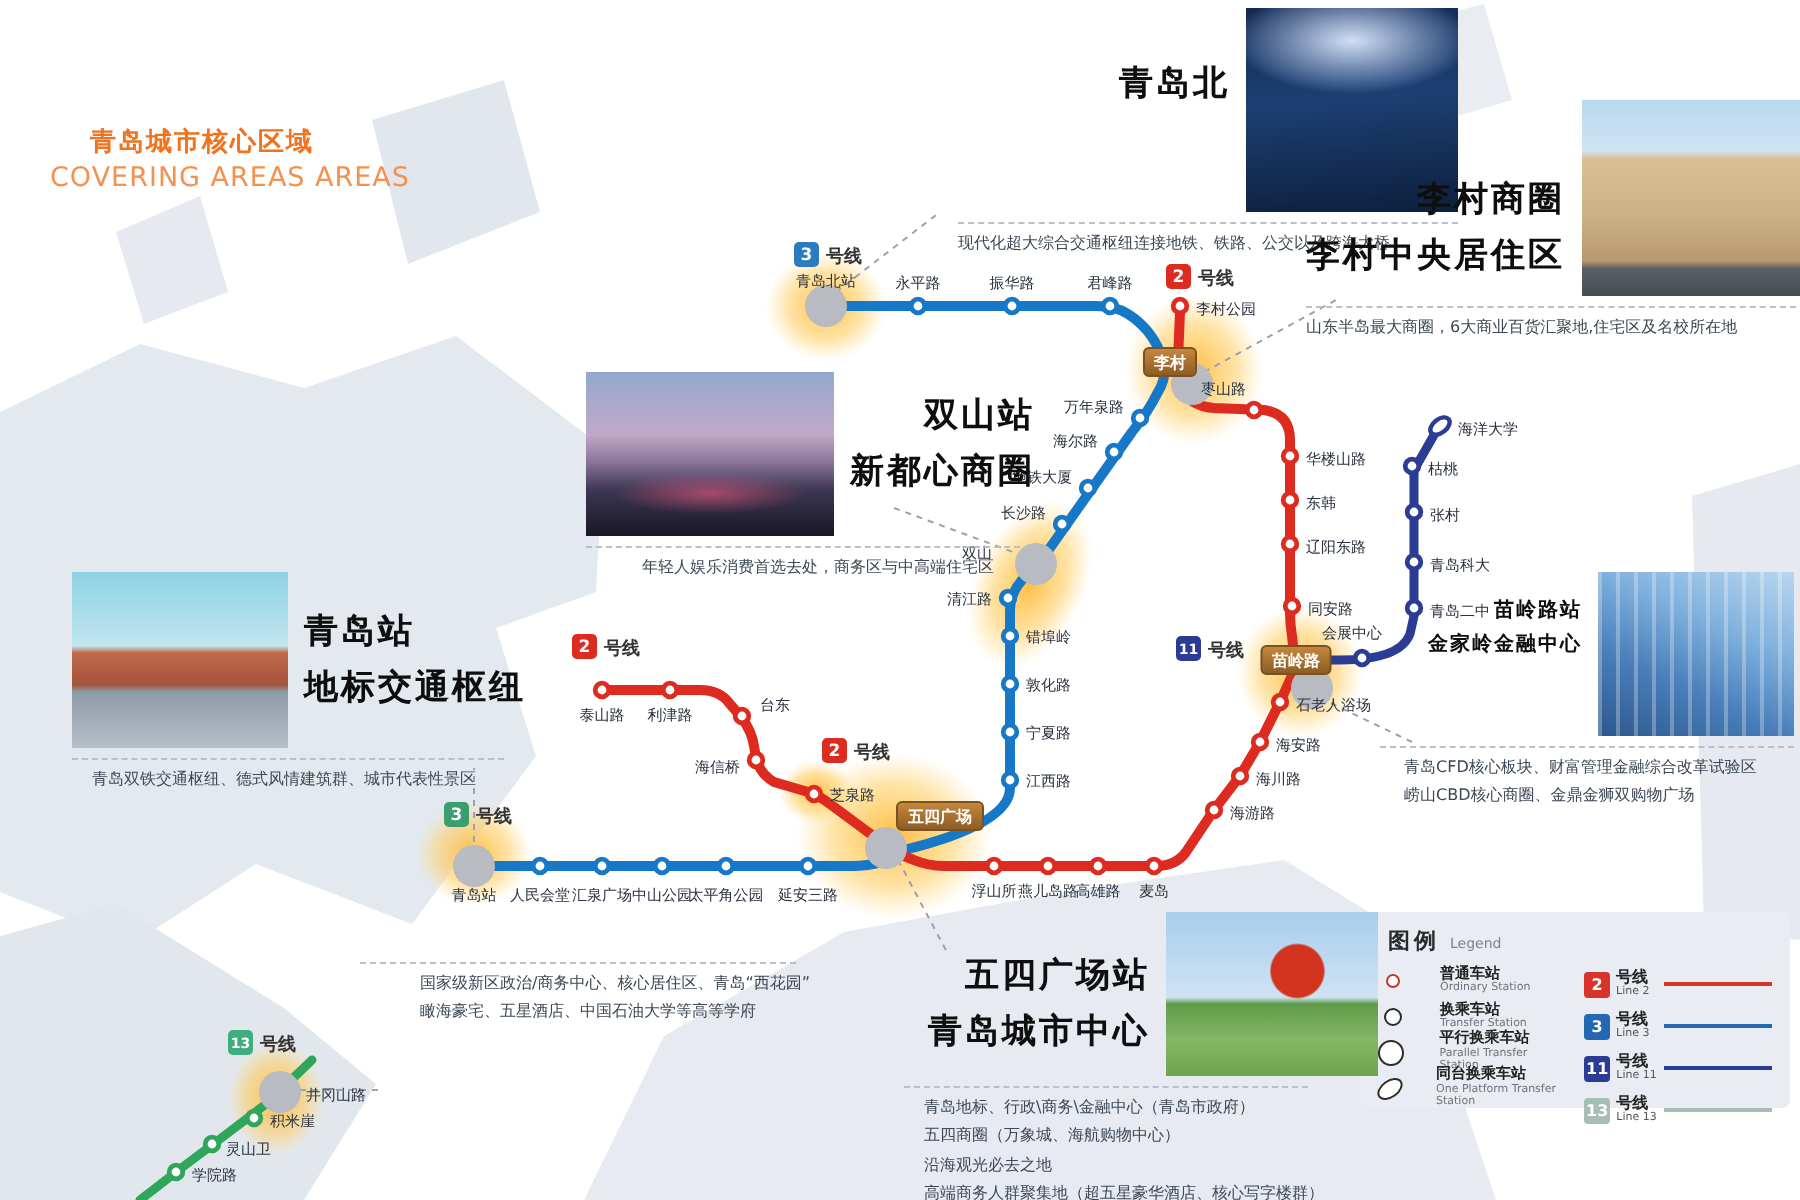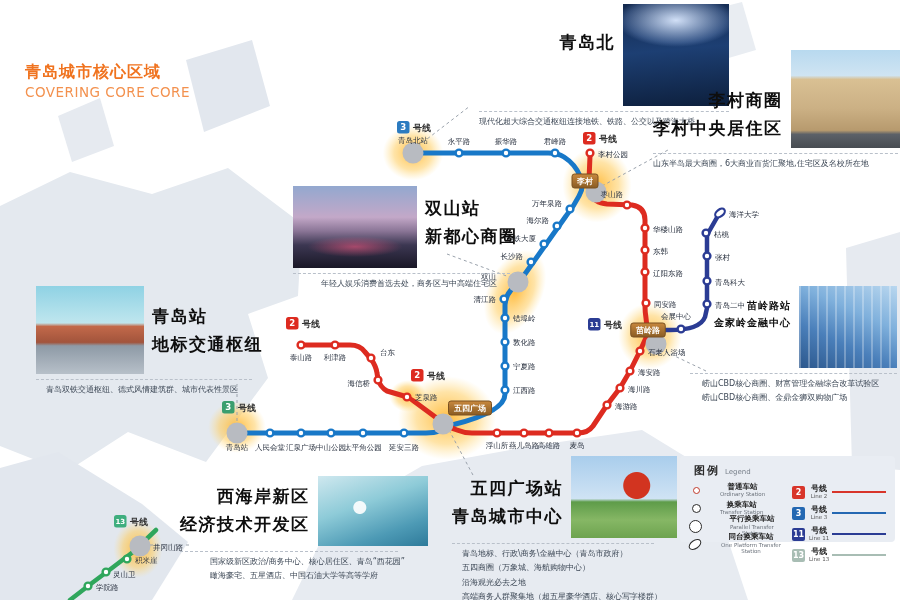--- a/index.html
+++ b/index.html
@@ -1,21 +1,21 @@
 <!DOCTYPE html>
 <html><head>
 <meta charset="utf-8">
 <style>
   html,body{margin:0;padding:0;background:#fff;}
   .stage{position:relative;width:900px;height:600px;background:#fff;overflow:hidden;
          font-family:"DejaVu Sans","Liberation Sans",sans-serif;}
   .stage svg.map{position:absolute;left:0;top:0;}
   
   .page-title{position:absolute;left:25px;top:62px;z-index:5;}
-  .page-title .zh{font-size:16px;font-weight:bold;color:#f0731f;letter-spacing:1px;}
+  .page-title .zh{font-size:13px;font-weight:bold;color:#f0731f;letter-spacing:1px;margin-left:20px;}
   .page-title .en{font-size:13.5px;color:#f3914e;letter-spacing:.5px;margin-top:1px;}
   
   .callout{position:absolute;z-index:4;}
   .co-row{display:flex;gap:8px;}
   .co-titles{flex:1;}
   .t-right{text-align:right;}
   .t-left{text-align:left;}
   .co-t{font-size:17px;font-weight:bold;color:#0e0e0e;letter-spacing:1.5px;line-height:1.65;white-space:nowrap;}
   .co-t-sm .co-t{font-size:10px;letter-spacing:1px;}
   .co-div{border-top:1px dashed #b9c0ca;margin:5px 0 3px;}
@@ -33,28 +33,28 @@
     repeating-linear-gradient(90deg, rgba(255,255,255,.28) 0 2px, rgba(255,255,255,0) 2px 9px),
     linear-gradient(205deg,#b9d7ef 0%,#7fb0dc 35%,#4a7fba 65%,#2c578c 100%);}
   #ph-xha{width:110px;height:70px;background:
     radial-gradient(circle at 38% 45%, rgba(255,255,255,.9) 0 6px, rgba(255,255,255,0) 7px),
     linear-gradient(160deg,#cfe8ef 0%,#8ecbd8 40%,#4d9ab5 75%,#2e7a9a 100%);}
   #ph-wusi{width:106px;height:82px;background:
     radial-gradient(circle at 62% 36%, #d23420 0 13px, rgba(210,52,32,0) 14px),
     linear-gradient(180deg,#a9cdec 0%,#cfe3f4 52%,#5e9c49 56%,#86b765 78%,#6da34f 100%);}
   #co-qdb{left:452px;top:4px;width:250px;margin-left:27px;}   #co-qdb .co-titles{padding-top:24px;}
   #co-licun{left:653px;top:50px;width:245px;} #co-licun .co-titles{padding-top:36px;}
-  #co-ss{left:293px;top:186px;width:222px;}   #co-ss .co-titles{padding-top:8px;}  #co-ss .co-cap{padding-left:28px;}
+  #co-ss{left:293px;top:186px;width:222px;}   #co-ss .co-titles{padding-top:8px;text-align:right;}  #co-ss .co-cap{padding-left:28px;}
   #co-qdz{left:36px;top:286px;width:216px;}   #co-qdz .co-titles{padding-top:16px;} #co-qdz .co-cap{padding-left:10px;}
   #co-mll{left:690px;top:286px;width:207px;}  #co-mll .co-titles{padding-top:12px;} #co-mll .co-cap{padding-left:12px;}
   #co-xha{left:180px;top:476px;width:218px;}  #co-xha .co-titles{padding-top:6px;}  #co-xha .co-cap{padding-left:30px;}
-  #co-wusi{left:452px;top:456px;width:202px;} #co-wusi .co-titles{padding-top:18px;}#co-wusi .co-cap{padding-left:10px;}
+  #co-wusi{left:452px;top:456px;width:202px;} #co-wusi .co-titles{padding-top:18px;margin-left:12px;}#co-wusi .co-cap{padding-left:10px;}
   
-  .legend{position:absolute;left:680px;top:456px;width:215px;height:86px;z-index:3;
-          background:#e9edf3;border-radius:4px;padding:6px 8px;box-sizing:border-box;text-align:center;}
+  .legend{position:absolute;left:680px;top:456px;width:215px;height:98px;z-index:3;
+          background:#e9edf3;border-radius:4px;padding:6px 8px;box-sizing:border-box;}
   .lg-title{display:flex;align-items:baseline;gap:5px;margin:1px 0 5px 6px;}
   .lg-title .zh{font-size:11px;font-weight:bold;color:#2a2a2a;letter-spacing:2px;}
   .lg-title .en{font-size:7px;color:#7a828c;}
   .lg-cols{display:flex;gap:8px;}
   #legend-types{width:96px;}
   .lt-row{display:flex;align-items:center;gap:16px;margin-bottom:4px;height:14px;}
   .lm-cell{width:16px;display:flex;justify-content:center;align-items:center;}
   .lm{display:inline-block;border-radius:50%;box-sizing:border-box;background:#fff;}
   .lm-ordinary{width:7px;height:7px;border:1.6px solid #c0392b;}
   .lm-transfer{width:9px;height:9px;border:1.6px solid #2b2b2b;}
@@ -263,21 +263,21 @@
         <text x="594.25" y="327.2" text-anchor="middle" fill="#fff" font-size="7" font-weight="bold">11</text>
         <text x="604" y="328" fill="#333" font-size="9" font-weight="bold">号线</text>
         <rect x="114" y="515" width="12.5" height="12.5" rx="2.5" fill="#3fae7e"></rect>
         <text x="120.25" y="524.2" text-anchor="middle" fill="#fff" font-size="7" font-weight="bold">13</text>
         <text x="130" y="525" fill="#333" font-size="9" font-weight="bold">号线</text>
       </g>
   </svg>
 
   <div class="page-title">
     <div class="zh">青岛城市核心区域</div>
-    <div class="en">COVERING CORE CORE</div>
+    <div class="en">COVERING AREAS AREAS</div>
   </div>
 
   <div class="callout" id="co-qdb">
     <div class="co-row">
       <div class="co-titles t-right">
         <div class="co-t">青岛北</div>
       </div>
       <div class="photo" id="ph-qdb"></div>
     </div>
     <div class="co-div"></div>
@@ -322,32 +322,25 @@
 
   <div class="callout co-t-sm" id="co-mll">
     <div class="co-row">
       <div class="co-titles t-right">
         <div class="co-t">苗岭路站</div>
         <div class="co-t">金家岭金融中心</div>
       </div>
       <div class="photo" id="ph-mll"></div>
     </div>
     <div class="co-div"></div>
-    <div class="co-cap">崂山CBD核心商圈、财富管理金融综合改革试验区</div>
+    <div class="co-cap">青岛CFD核心板块、财富管理金融综合改革试验区</div>
     <div class="co-cap">崂山CBD核心商圈、金鼎金狮双购物广场</div>
   </div>
 
   <div class="callout" id="co-xha">
-    <div class="co-row">
-      <div class="co-titles t-right">
-        <div class="co-t">西海岸新区</div>
-        <div class="co-t">经济技术开发区</div>
-      </div>
-      <div class="photo" id="ph-xha"></div>
-    </div>
     <div class="co-div"></div>
     <div class="co-cap">国家级新区政治/商务中心、核心居住区、青岛“西花园”</div>
     <div class="co-cap">瞰海豪宅、五星酒店、中国石油大学等高等学府</div>
   </div>
 
   <div class="callout" id="co-wusi">
     <div class="co-row">
       <div class="co-titles t-right">
         <div class="co-t">五四广场站</div>
         <div class="co-t">青岛城市中心</div>

